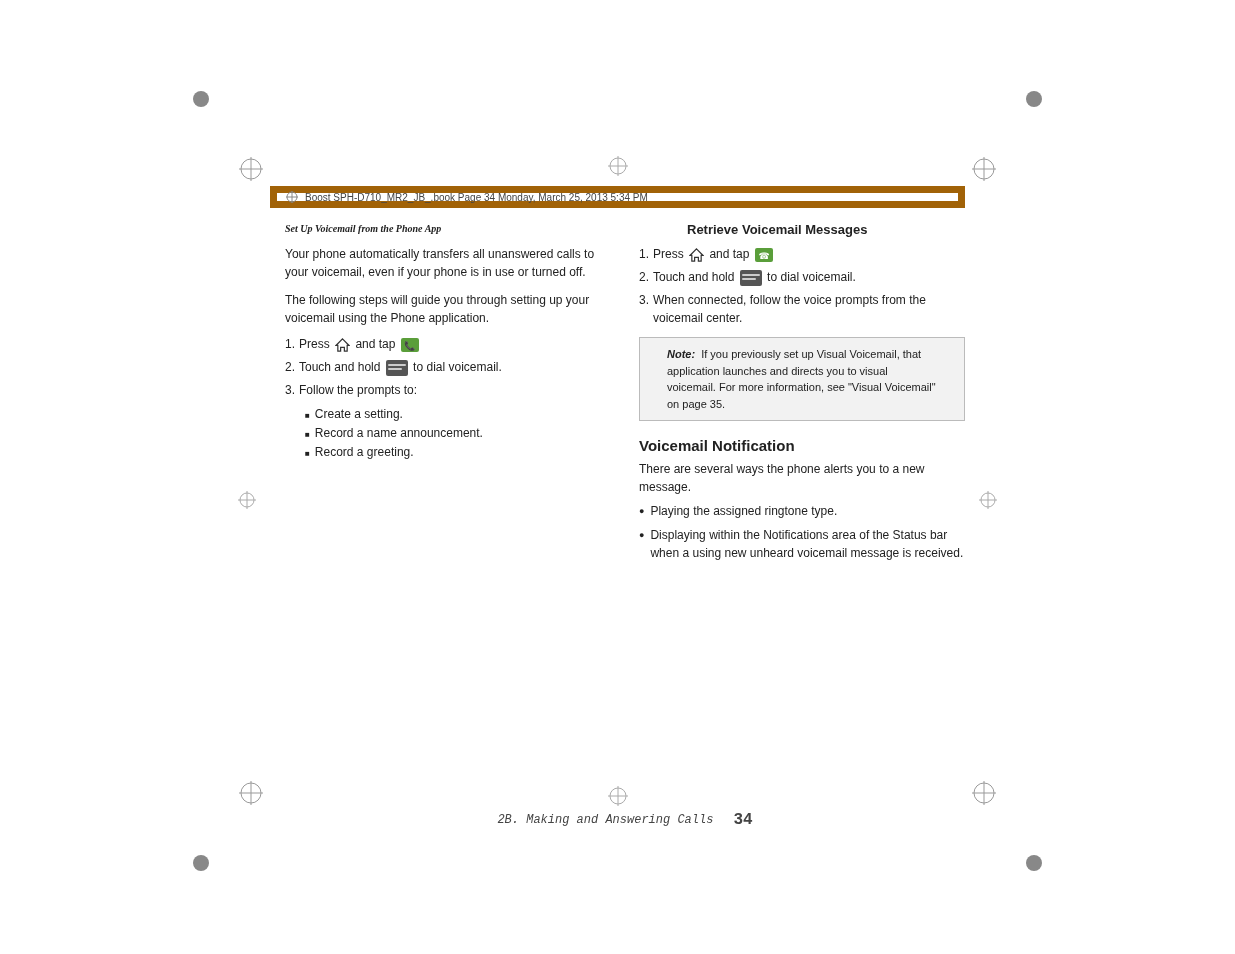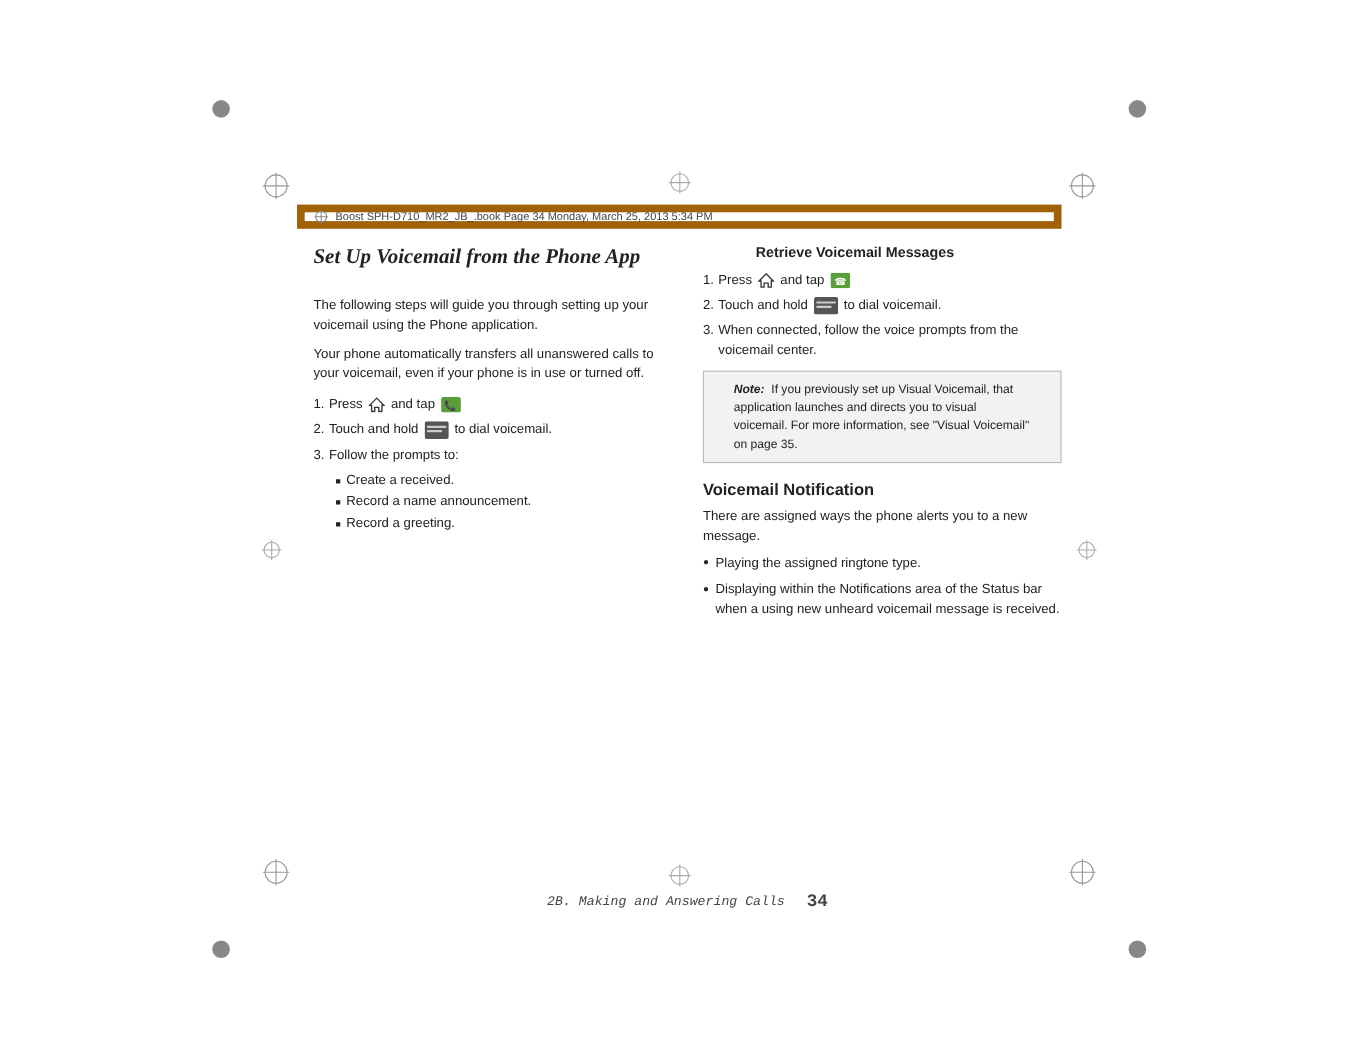--- a/index.html
+++ b/index.html
@@ -83,25 +83,25 @@
     <circle cx="7" cy="7" r="5" fill="none" stroke="#888" stroke-width="1"></circle>
     <line x1="7" y1="1" x2="7" y2="13" stroke="#888" stroke-width="1"></line>
     <line x1="1" y1="7" x2="13" y2="7" stroke="#888" stroke-width="1"></line>
   </svg>
   <span style="font-size:10px;color:#444;">Boost SPH-D710_MR2_JB_.book  Page 34  Monday, March 25, 2013  5:34 PM</span>
 </div>
 
 <div style="position:absolute;top:222px;left:285px;right:270px;bottom:120px;display:flex;gap:28px;">
 
   <div style="flex:1;">
-    <div style="font-style:italic;font-weight:bold;font-size:19px;margin-bottom:21px;font-family:Georgia,serif;line-height:1.3;">Set Up Voicemail from the Phone App</div>
+    <div style="font-style:italic;font-weight:bold;font-size:10px;margin-bottom:10px;font-family:Georgia,serif;line-height:1.3;">Set Up Voicemail from the Phone App</div>
+
+    <p style="font-size:12px;line-height:1.5;margin-bottom:10px;">Your phone automatically transfers all unanswered calls to your voicemail, even if your phone is in use or turned off.</p>
 
     <p style="font-size:12px;line-height:1.5;margin-bottom:8px;">The following steps will guide you through setting up your voicemail using the Phone application.</p>
-
-    <p style="font-size:12px;line-height:1.5;margin-bottom:10px;">Your phone automatically transfers all unanswered calls to your voicemail, even if your phone is in use or turned off.</p>
 
     <div style="display:flex;align-items:baseline;margin-bottom:4px;font-size:12px;line-height:1.6;">
       <span style="margin-right:4px;flex-shrink:0;">1.</span>
       <span>
         <span>Press</span>
         
         <svg style="display:inline-block;vertical-align:middle;width:15px;height:14px;margin:0 2px;" viewBox="0 0 16 15">
           <polygon points="8,1 15,8 13,8 13,14 10,14 10,10 6,10 6,14 3,14 3,8 1,8" fill="none" stroke="#333" stroke-width="1.3"></polygon>
         </svg>
         <span>and tap</span>
@@ -129,21 +129,21 @@
     </div>
 
     <div style="display:flex;align-items:baseline;margin-bottom:4px;font-size:12px;line-height:1.6;">
       <span style="margin-right:4px;flex-shrink:0;">3.</span>
       <span>Follow the prompts to:</span>
     </div>
 
     <div style="margin-left:20px;">
       <div style="font-size:12px;line-height:1.6;display:flex;align-items:baseline;">
         <span style="margin-right:5px;font-size:8px;flex-shrink:0;">■</span>
-        <span>Create a received.</span>
+        <span>Create a setting.</span>
       </div>
       <div style="font-size:12px;line-height:1.6;display:flex;align-items:baseline;">
         <span style="margin-right:5px;font-size:8px;flex-shrink:0;">■</span>
         <span>Record a name announcement.</span>
       </div>
       <div style="font-size:12px;line-height:1.6;display:flex;align-items:baseline;">
         <span style="margin-right:5px;font-size:8px;flex-shrink:0;">■</span>
         <span>Record a greeting.</span>
       </div>
     </div>
@@ -190,21 +190,21 @@
       <span>When connected, follow the voice prompts from the voicemail center.</span>
     </div>
 
     <div style="border:1px solid #bbb;background:#f2f2f2;padding:8px 27px;font-size:11px;line-height:1.5;margin-bottom:16px;">
       <span style="font-style:italic;font-weight:bold;">Note:</span>
       <span style="margin-left:3px;">If you previously set up Visual Voicemail, that application launches and directs you to visual voicemail. For more information, see "Visual Voicemail" on page 35.</span>
     </div>
 
     <div style="font-weight:bold;font-size:15px;margin-bottom:6px;">Voicemail Notification</div>
 
-    <p style="font-size:12px;line-height:1.5;margin-bottom:6px;">There are assigned ways the phone alerts you to a new message.</p>
+    <p style="font-size:12px;line-height:1.5;margin-bottom:6px;">There are several ways the phone alerts you to a new message.</p>
 
     <div style="margin-top:4px;">
       <div style="display:flex;align-items:flex-start;margin-bottom:6px;font-size:12px;line-height:1.5;">
         <span style="margin-right:6px;font-size:9px;flex-shrink:0;margin-top:3px;">●</span>
         <span>Playing the assigned ringtone type.</span>
       </div>
       <div style="display:flex;align-items:flex-start;font-size:12px;line-height:1.5;">
         <span style="margin-right:6px;font-size:9px;flex-shrink:0;margin-top:3px;">●</span>
         <span>Displaying within the Notifications area of the Status bar when a using new unheard voicemail message is received.</span>
       </div>

